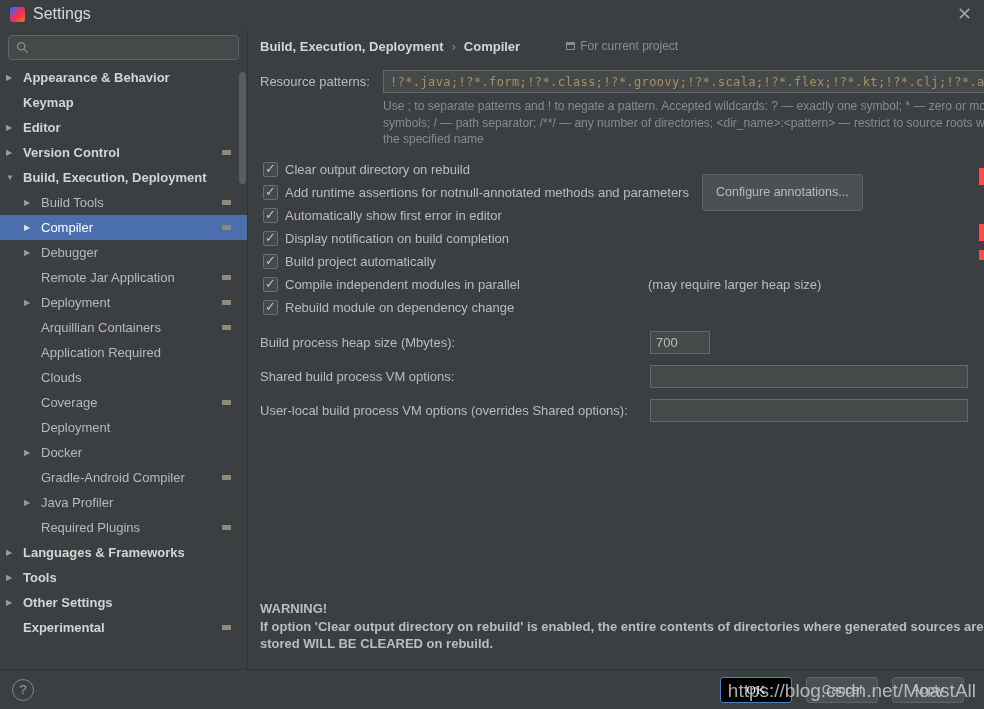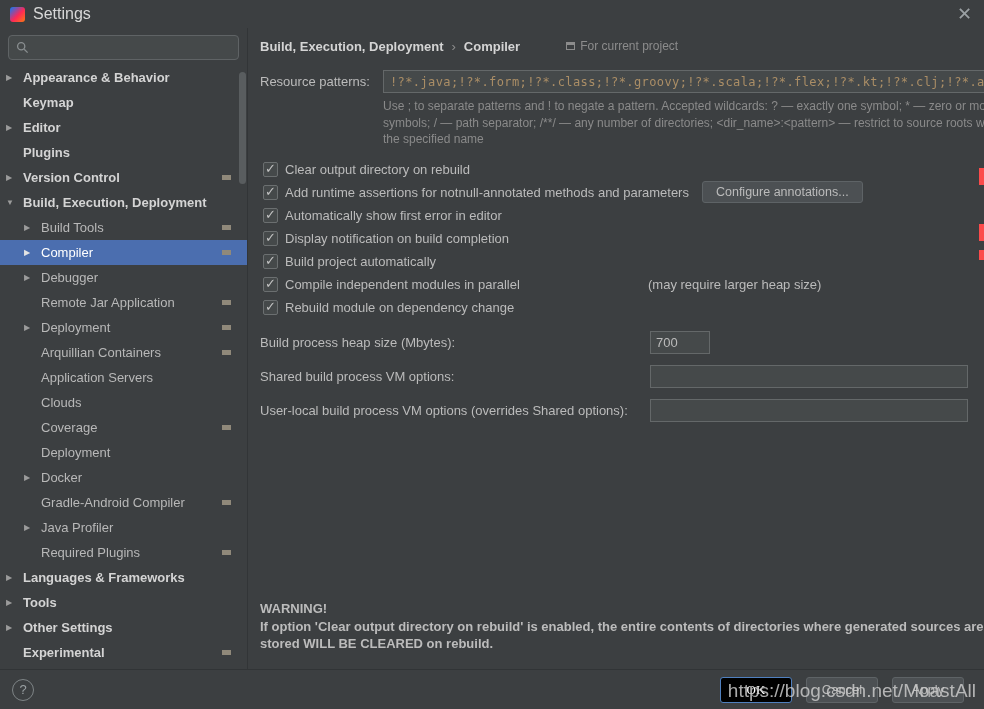--- a/index.html
+++ b/index.html
@@ -56,21 +56,21 @@
   
   .cb-group { margin-top:10px; padding-left:3px; }
   .cb-row { height:23px; display:flex; align-items:center; position:relative; }
   .cb { width:15px; height:15px; flex:none; background:#45494a; border:1px solid #6b6f70;
     border-radius:2px; position:relative; margin-right:7px; cursor:pointer; }
   .cb.checked::after { content:"✓"; position:absolute; left:1px; top:-2px;
     font-size:13px; color:#c2c2c2; }
   .cb-note { position:absolute; left:385px; color:#bbbbbb; white-space:nowrap; }
   .btn { font-family:inherit; font-size:12px; color:#bbbbbb; background:#4c5053;
     border:1px solid #5e6366; border-radius:3px; height:24px; padding:0 13px; cursor:pointer; }
-  .cb-row .btn { margin-left:13px; height:22px; font-size:12.5px; }
+  .cb-row .btn { margin-left:13px; height:37px; font-size:12.5px; }
   
   .f-rows { margin-top:12px; }
   .f-row { height:24px; margin-bottom:10px; display:flex; align-items:center; }
   .f-label { width:390px; flex:none; }
   .f-input { height:23px; background:#45494a; border:1px solid #646869; color:#bbbbbb;
     font-family:inherit; font-size:13px; padding:0 5px; }
   .f-input.small { width:60px; }
   .f-input.wide { width:318px; }
   
   .warning { position:absolute; left:12px; right:16px; bottom:16px; font-weight:bold;
@@ -119,24 +119,20 @@
           </div>
         <div class="t-row top">
             <span class="arr"></span>
             <span class="t-label">Keymap</span>
           </div>
         <div class="t-row top">
             <span class="arr">▶</span>
             <span class="t-label">Editor</span>
           </div>
         <div class="t-row top">
-            <span class="arr"></span>
-            <span class="t-label">Plugins</span>
-          </div>
-        <div class="t-row top">
             <span class="arr">▶</span>
             <span class="t-label">Version Control</span>
             <span class="gear"></span>
           </div>
         <div class="t-row top">
             <span class="arr">▼</span>
             <span class="t-label">Build, Execution, Deployment</span>
           </div>
         <div class="t-row child">
             <span class="arr">▶</span>
@@ -162,21 +158,21 @@
             <span class="t-label">Deployment</span>
             <span class="gear"></span>
           </div>
         <div class="t-row child">
             <span class="arr"></span>
             <span class="t-label">Arquillian Containers</span>
             <span class="gear"></span>
           </div>
         <div class="t-row child">
             <span class="arr"></span>
-            <span class="t-label">Application Servers</span>
+            <span class="t-label">Application Required</span>
           </div>
         <div class="t-row child">
             <span class="arr"></span>
             <span class="t-label">Clouds</span>
           </div>
         <div class="t-row child">
             <span class="arr"></span>
             <span class="t-label">Coverage</span>
             <span class="gear"></span>
           </div>

